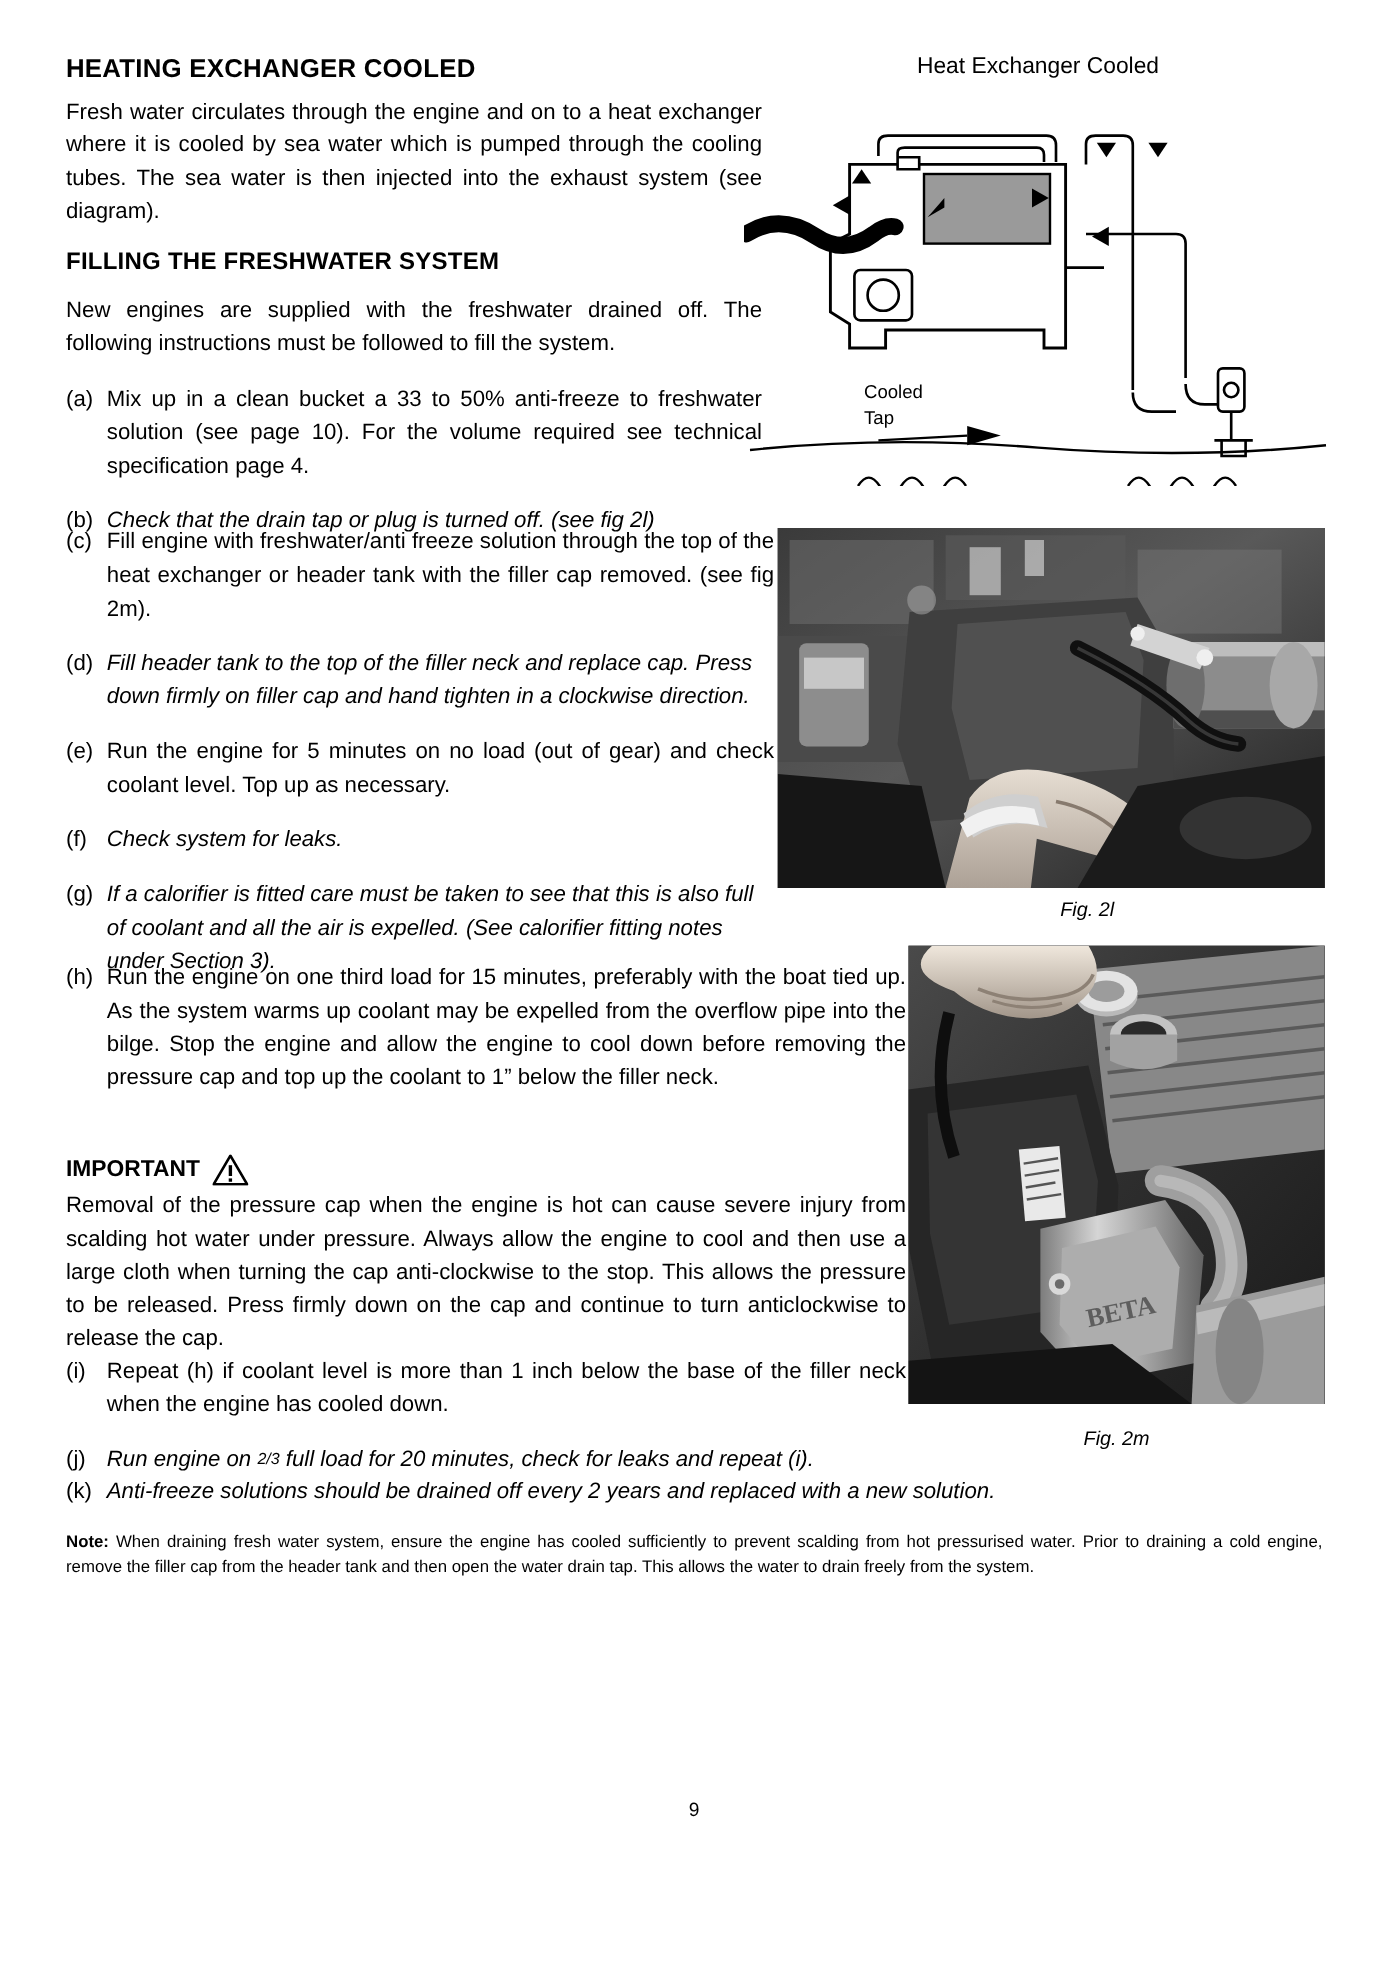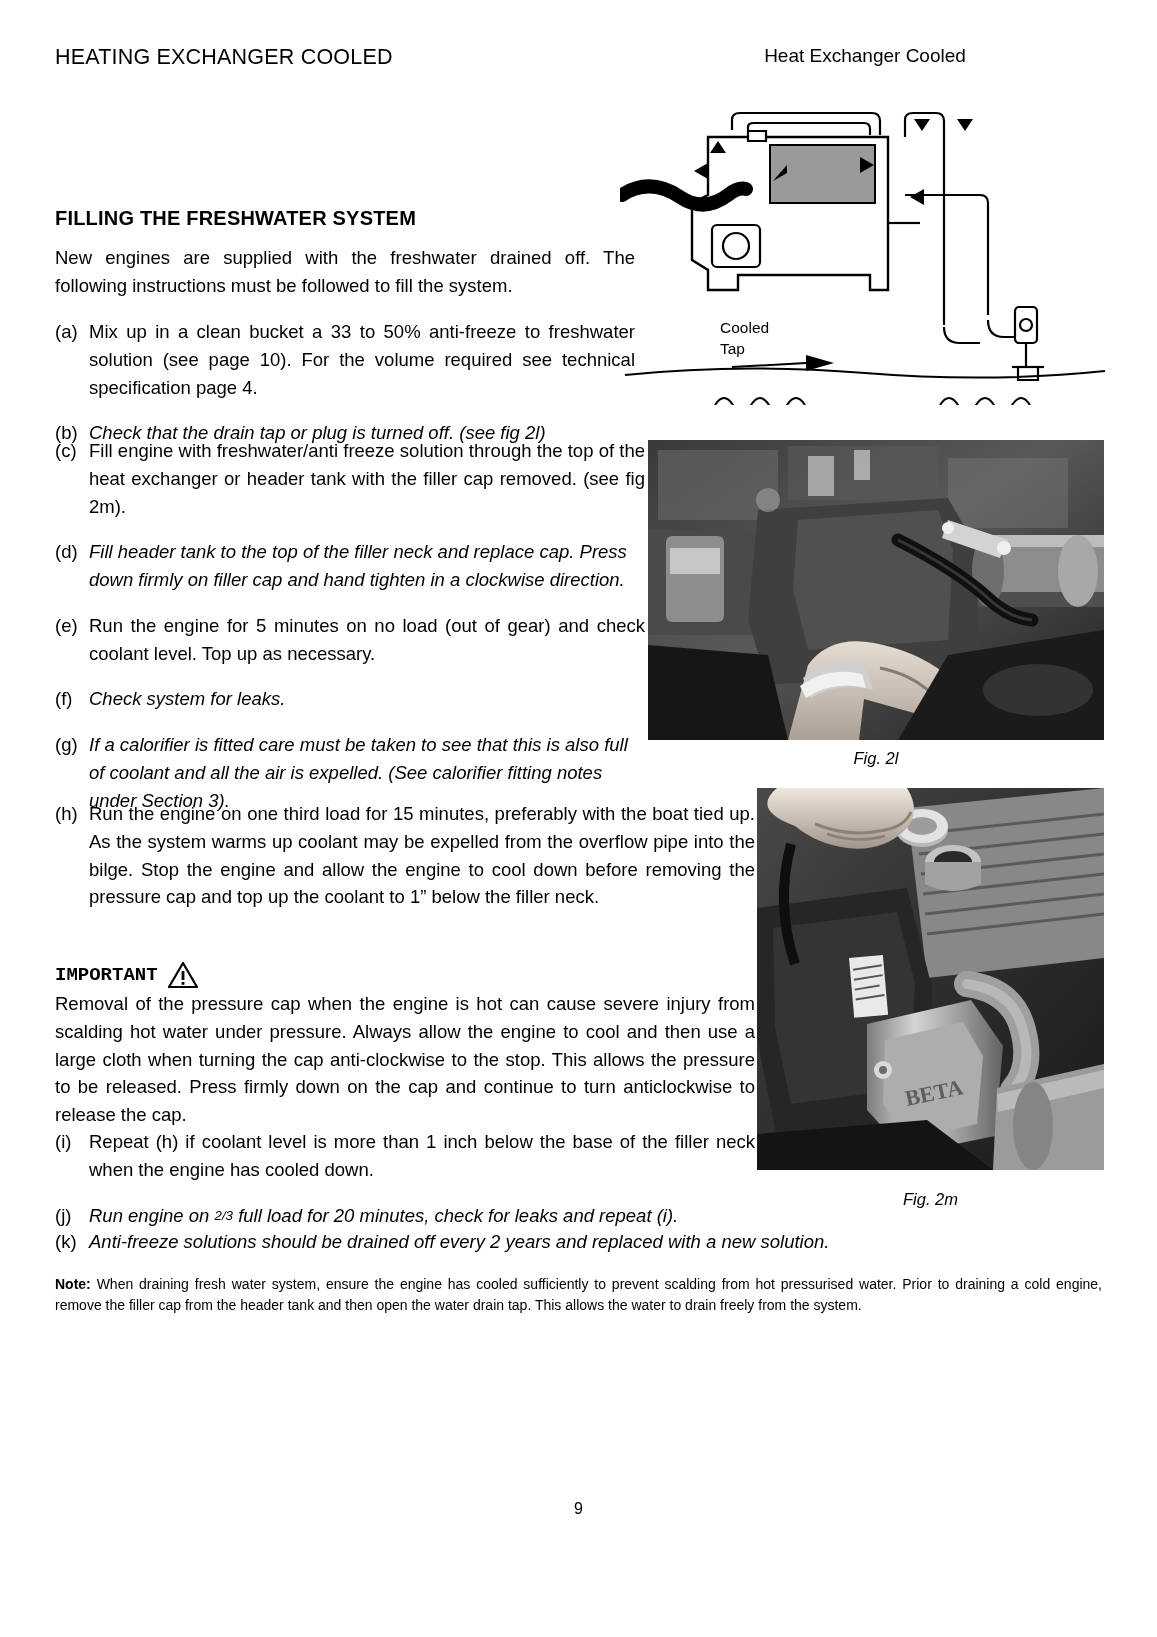--- a/index.html
+++ b/index.html
@@ -16,21 +16,21 @@
     width: 1157px;
     height: 1637px;
     margin: 0 auto;
     background: #ffffff;
     overflow: hidden;
   }
 
   
   h1.section-title {
     font-size: 21.5px;
-    font-weight: normal;
+    font-weight: bold;
     letter-spacing: 0.2px;
     margin: 0 0 9px 0;
     line-height: 1.15;
   }
   h2.section-title {
     font-size: 20px;
     font-weight: bold;
     letter-spacing: 0.2px;
     margin: 0 0 14px 0;
     line-height: 1.15;
@@ -73,21 +73,20 @@
   }
 
   
   .important-head {
     display: flex;
     align-items: center;
     gap: 10px;
     font-size: 19px;
     font-weight: bold;
     margin: 0 0 2px 0;
-    font-family: Liberation Mono, monospace;
   }
   .warn-tri {
     display: inline-block;
     width: 30px;
     height: 26px;
   }
 
   
   .note {
     font-size: 14px;
@@ -126,21 +125,21 @@
     position: absolute;
     left: 648px;
     top: 440px;
     width: 456px;
     height: 300px;
     background: #2b2b2b;
     overflow: hidden;
   }
   .cap-2l {
     position: absolute;
-    left: 648px;
+    left: 678px;
     top: 745px;
     width: 456px;
   }
 
   .photo-2m {
     position: absolute;
     left: 757px;
     top: 788px;
     width: 347px;
     height: 382px;
@@ -168,20 +167,21 @@
     vertical-align: 0.15em;
   }
 </style>
 </head>
 <body>
 
 <div class="page">
 
   <div class="left-col">
     <h1 class="section-title">HEATING EXCHANGER COOLED</h1>
+    <p class="para">Fresh water circulates through the engine and on to a heat exchanger where it is cooled by sea water which is pumped through the cooling tubes. The sea water is then injected into the exhaust system (see diagram).</p>
   </div>
 
   <div style="position:absolute; left:55px; top:207px; width:580px;">
     <h2 class="section-title">FILLING THE FRESHWATER SYSTEM</h2>
     <p class="para">New engines are supplied with the freshwater drained off. The following instructions must be followed to fill the system.</p>
   </div>
 
   <div style="position:absolute; left:55px; top:318px; width:580px;">
     <div class="item">
       <span class="marker">(a)</span>

